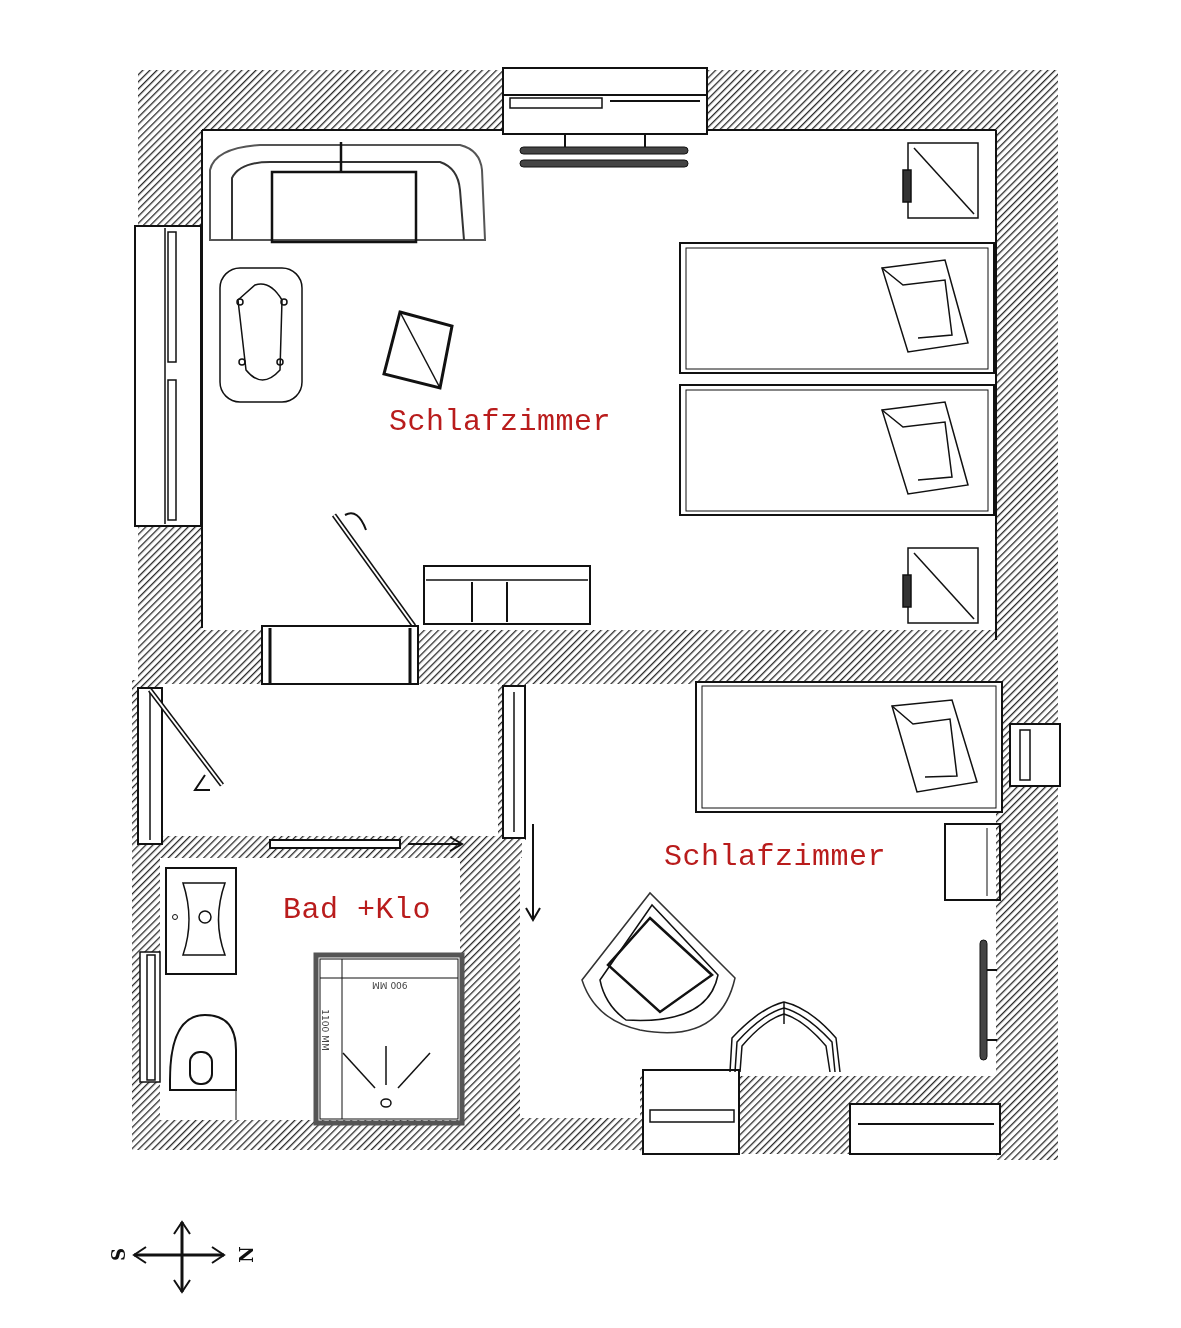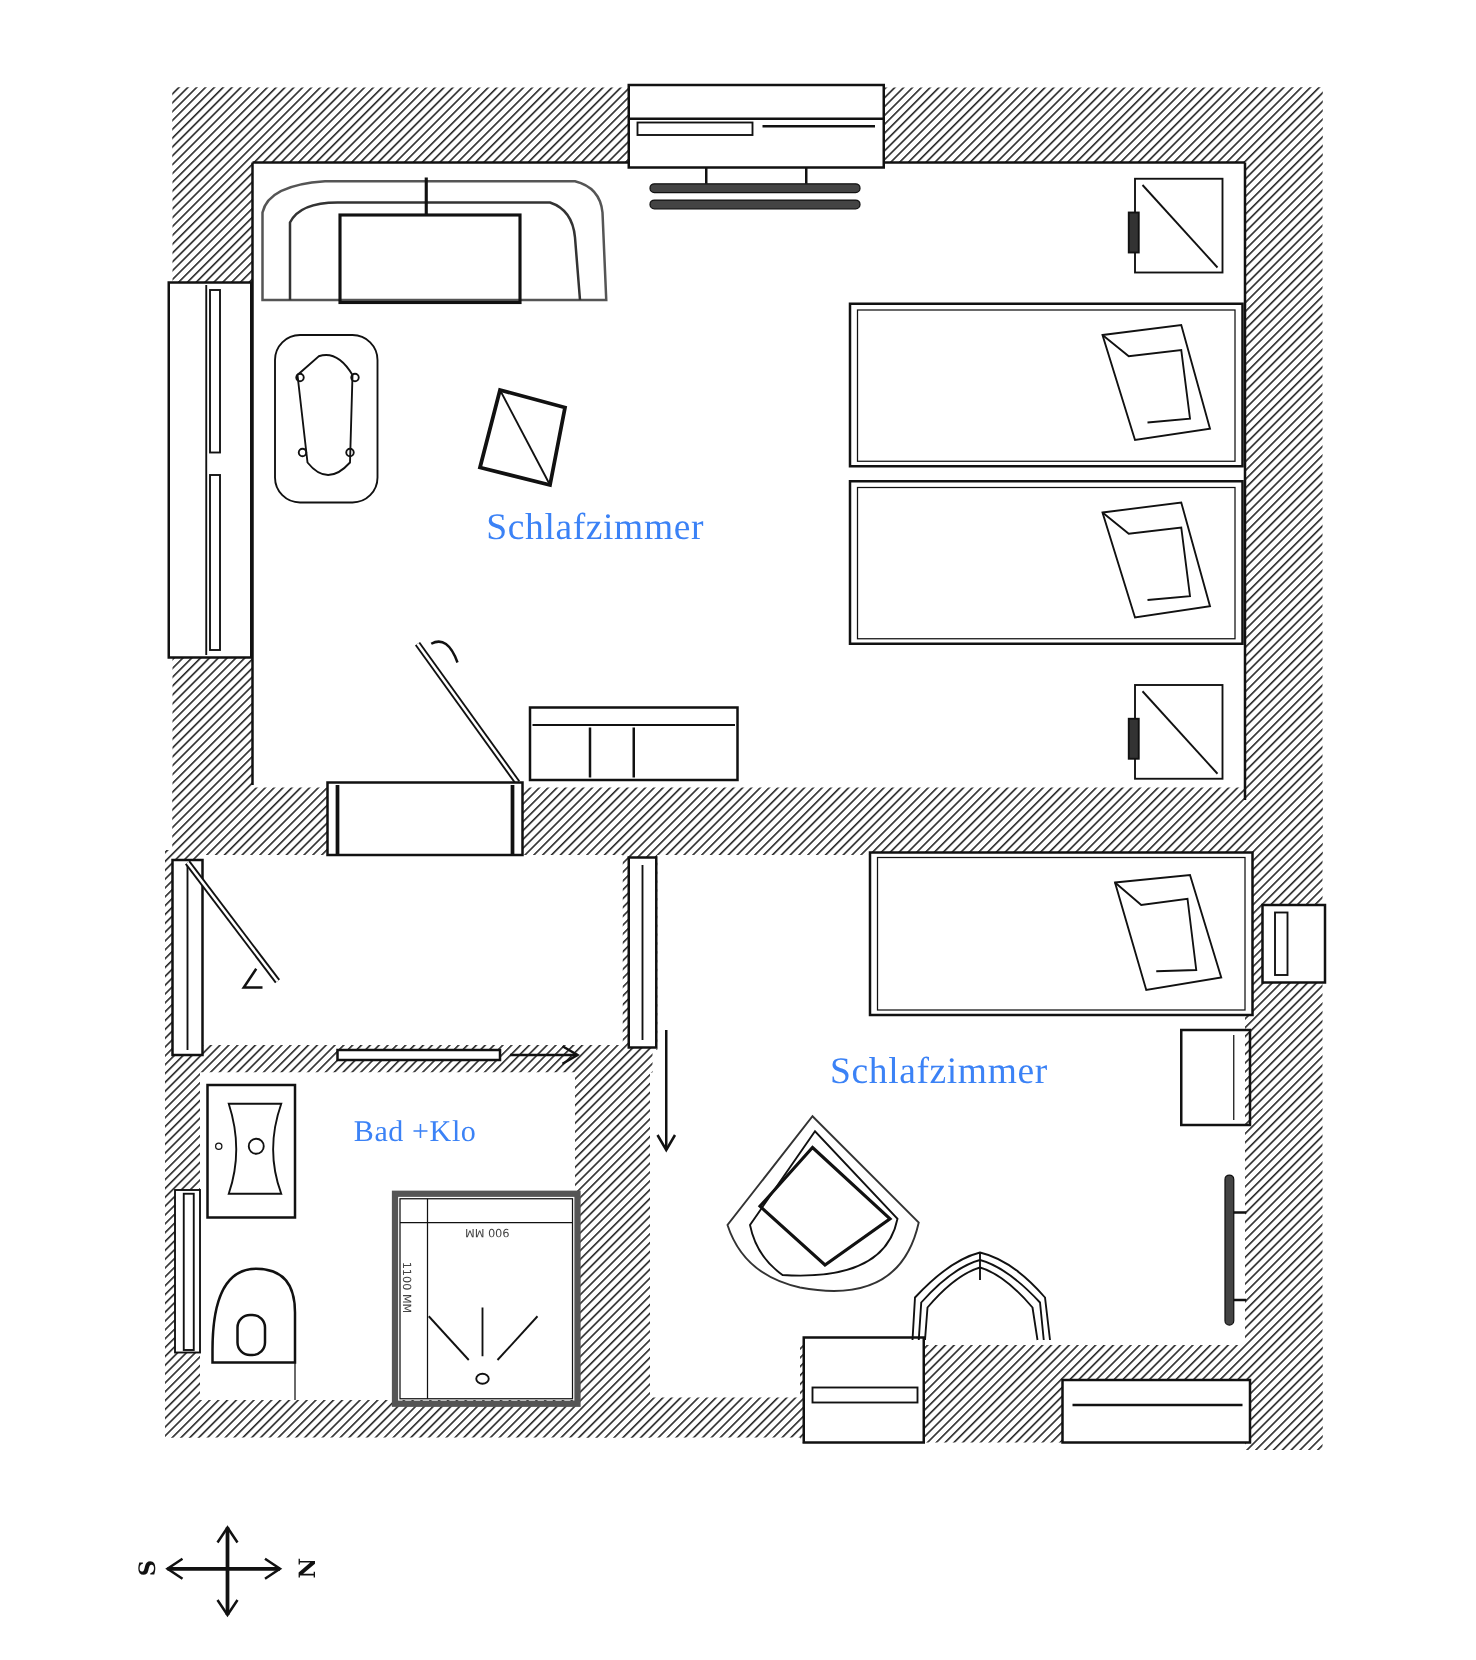--- a/index.html
+++ b/index.html
@@ -1,18 +1,18 @@
 <!DOCTYPE html>
 <html><head>
 <meta charset="utf-8">
 <style>
   html, body { margin: 0; padding: 0; background: #ffffff; }
   body { width: 1181px; height: 1328px; position: relative; overflow: hidden; font-family: "DejaVu Sans", sans-serif; }
   #plan { position: absolute; left: 0; top: 0; }
-  .room-label { position: absolute; font-family: Liberation Serif, serif; color: #3b82f6; white-space: nowrap; letter-spacing: 0.5px; }
+  .room-label { position: absolute; font-family: Liberation Mono, monospace; color: #b91c1c; white-space: nowrap; letter-spacing: 0.5px; }
   .dim { position: absolute; font-family: "DejaVu Sans", sans-serif; font-size: 9px; color: #444; transform: rotate(180deg); white-space: nowrap; }
   .dim.v { transform: rotate(90deg); }
   .compass-letter { position: absolute; font-family: "DejaVu Serif", serif; font-weight: bold; font-size: 18px; color: #111; }
 </style>
 </head>
 <body>
 
 <svg id="plan" width="1181" height="1328" viewBox="0 0 1181 1328">
   <defs>
     <pattern id="hatch" patternUnits="userSpaceOnUse" width="5" height="5" patternTransform="rotate(45)">
@@ -208,21 +208,21 @@
   <g fill="none" stroke="#111" stroke-width="1.5">
     <path d="M730 1072 L732 1038 Q760 1008 784 1002 Q810 1008 836 1038 L840 1072"></path>
     <path d="M735 1072 L737 1042 Q762 1014 784 1008 Q806 1014 832 1042 L835 1072"></path>
     <path d="M740 1072 L742 1046 Q764 1020 784 1014 Q804 1020 826 1046 L830 1072"></path>
     <line x1="784" y1="1002" x2="784" y2="1024"></line>
   </g>
 </svg>
 
 <div class="room-label" style="left:389px; top:405px; font-size:30px;">Schlafzimmer</div>
 <div class="room-label" style="left:664px; top:840px; font-size:30px;">Schlafzimmer</div>
-<div class="room-label" style="left:283px; top:893px; font-size:24px;">Bad +Klo</div>
+<div class="room-label" style="left:283px; top:893px; font-size:30px;">Bad +Klo</div>
 
 <div class="dim" style="left:372px; top:980px;">900 MM</div>
 <div class="dim v" style="left:304px; top:1025px;">1100 MM</div>
 
 <svg width="140" height="80" style="position:absolute; left:112px; top:1218px;">
   <g stroke="#111" stroke-width="3" fill="none">
     <line x1="22" y1="37" x2="112" y2="37"></line>
     <line x1="70" y1="4" x2="70" y2="74"></line>
     <polyline points="34,29 22,37 34,45" stroke-width="2"></polyline>
     <polyline points="100,29 112,37 100,45" stroke-width="2"></polyline>

